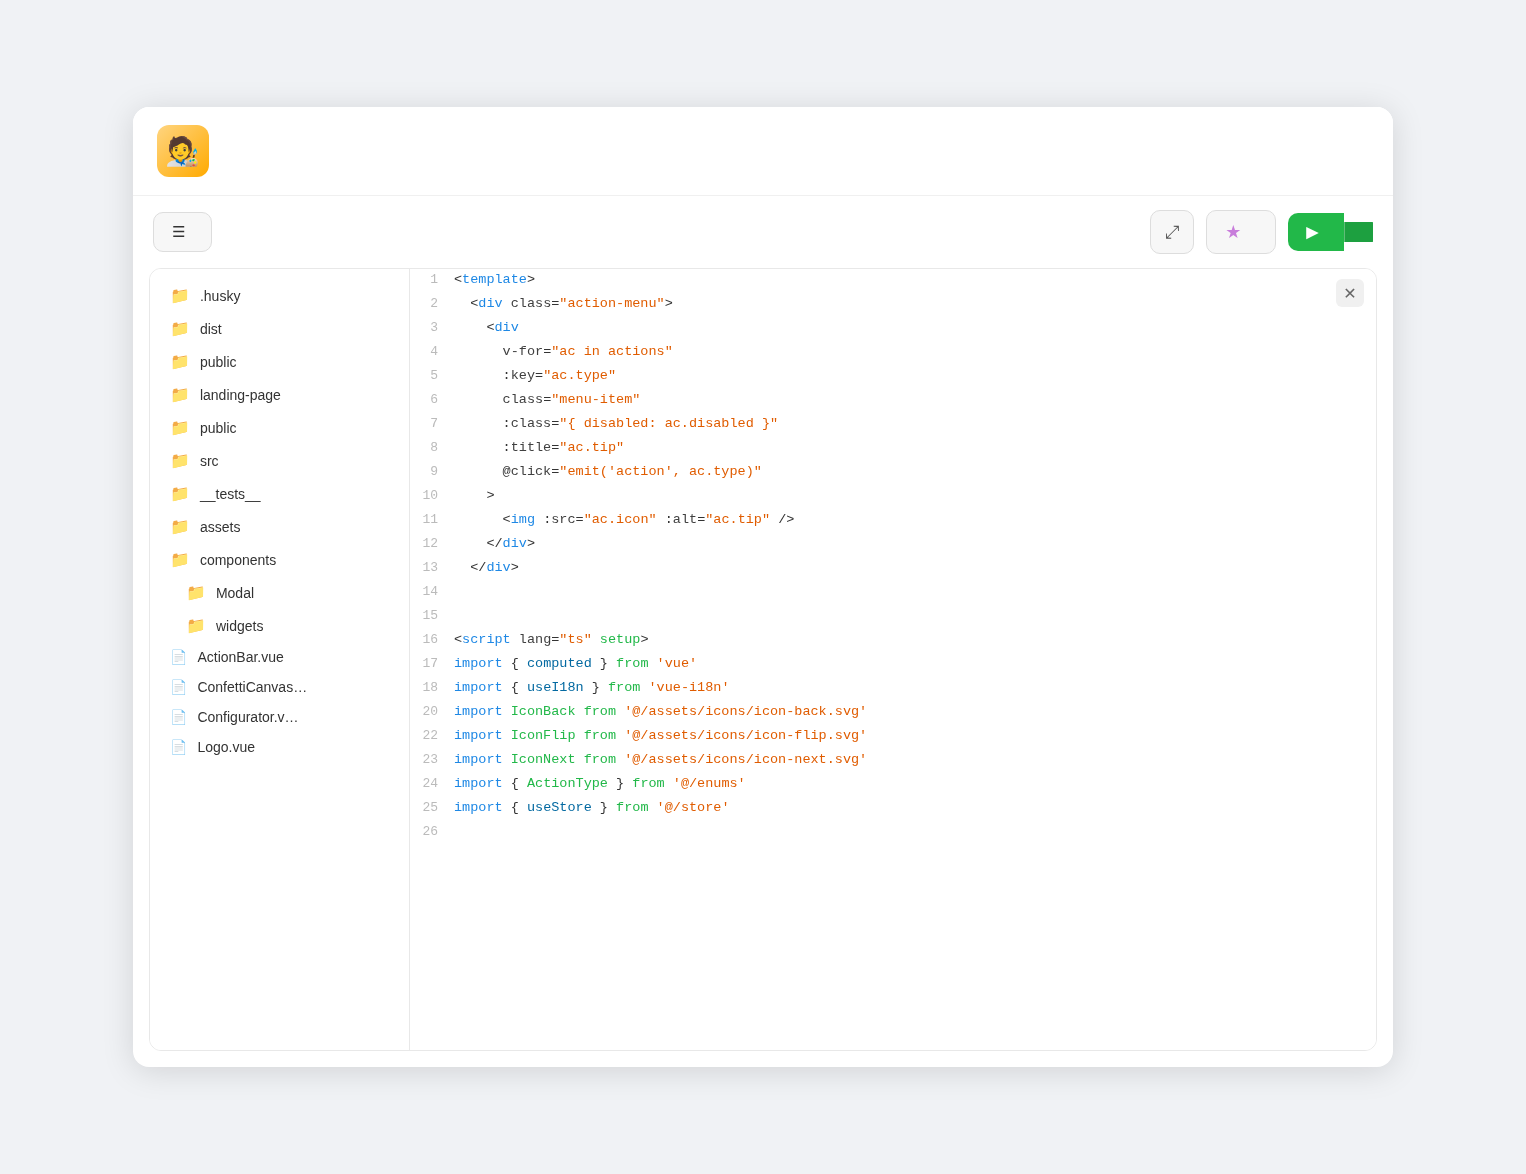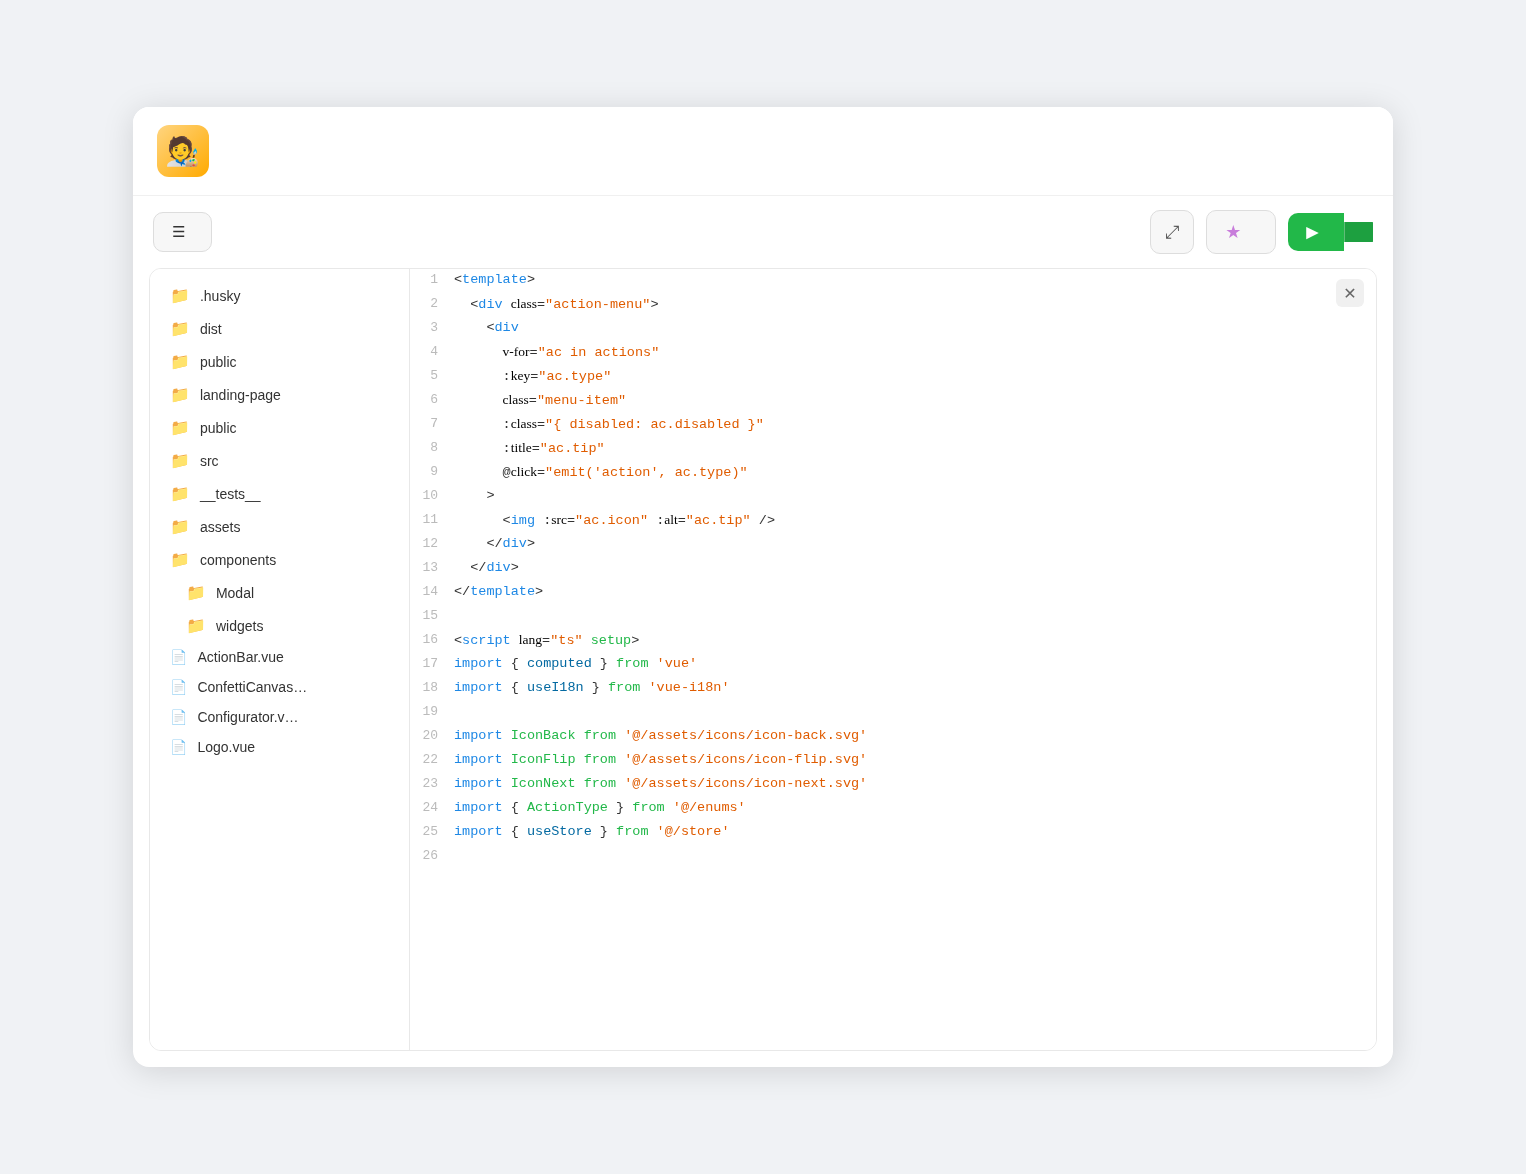--- a/index.html
+++ b/index.html
@@ -225,21 +225,21 @@
       font-size: 13px;
       line-height: 1.65;
     }
     .line-content {
       flex: 1;
       white-space: pre;
       color: #333;
     }
     
     .c-tag { color: #1e88e5; margin-top: 16px; }          
-    .c-attr { color: #000000; font-family: Liberation Serif, serif; }         
+    .c-attr { color: #404040; }         
     .c-string { color: #e05c00; }      
     .c-import { color: #1e88e5; }       
     .c-module { color: #e05c00; }       
     .c-bracket { color: #333; }
     .c-text { color: #0369a1; }
     .c-green { color: #22b849; text-align: center; }
   </style>
 </head>
 <body>
 
@@ -389,41 +389,36 @@
           <div class="code-line">
             <span class="line-num">12</span>
             <span class="line-content">    <span class="c-bracket">&lt;/</span><span class="c-tag">div</span><span class="c-bracket">&gt;</span></span>
           </div>
           <div class="code-line">
             <span class="line-num">13</span>
             <span class="line-content">  <span class="c-bracket">&lt;/</span><span class="c-tag">div</span><span class="c-bracket">&gt;</span></span>
           </div>
           <div class="code-line">
             <span class="line-num">14</span>
-            <span class="line-content"><span class="c-bracket">&lt;/</span><span class="c-tag">template</span><span class="c-bracket">&gt;</span></span>
           </div>
           <div class="code-line">
             <span class="line-num">15</span>
             <span class="line-content">&nbsp;</span>
           </div>
           <div class="code-line">
             <span class="line-num">16</span>
             <span class="line-content"><span class="c-bracket">&lt;</span><span class="c-tag">script</span> <span class="c-attr">lang</span>=<span class="c-module">"ts"</span> <span class="c-green">setup</span><span class="c-bracket">&gt;</span></span>
           </div>
           <div class="code-line">
             <span class="line-num">17</span>
             <span class="line-content"><span class="c-import">import</span> <span class="c-bracket">{</span> <span class="c-text">computed</span> <span class="c-bracket">}</span> <span class="c-green">from</span> <span class="c-module">'vue'</span></span>
           </div>
           <div class="code-line">
             <span class="line-num">18</span>
             <span class="line-content"><span class="c-import">import</span> <span class="c-bracket">{</span> <span class="c-text">useI18n</span> <span class="c-bracket">}</span> <span class="c-green">from</span> <span class="c-module">'vue-i18n'</span></span>
-          </div>
-          <div class="code-line">
-            <span class="line-num">19</span>
-            <span class="line-content">&nbsp;</span>
           </div>
           <div class="code-line">
             <span class="line-num">20</span>
             <span class="line-content"><span class="c-import">import</span> <span class="c-green">IconBack</span> <span class="c-green">from</span> <span class="c-module">'@/assets/icons/icon-back.svg'</span></span>
           </div>
           <div class="code-line">
             <span class="line-num">22</span>
             <span class="line-content"><span class="c-import">import</span> <span class="c-green">IconFlip</span> <span class="c-green">from</span> <span class="c-module">'@/assets/icons/icon-flip.svg'</span></span>
           </div>
           <div class="code-line">

